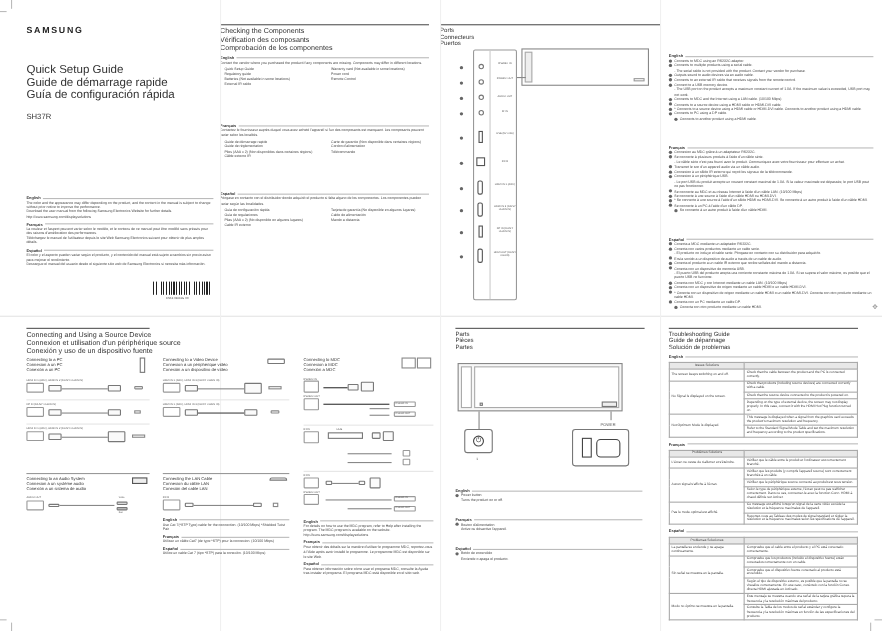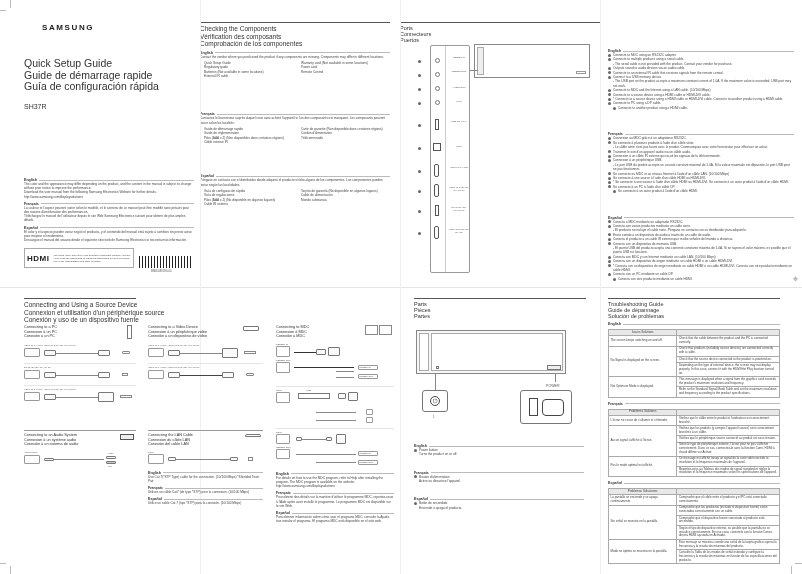--- a/index.html
+++ b/index.html
@@ -24,44 +24,40 @@
   table.ts th { background: #e8e8e8; font-weight: normal; text-align: center; }
   .cable-line { position: absolute; height: 0.8px; background: #888; }
   .conn { position: absolute; border: 0.7px solid #777; border-radius: 1px; background: #fafafa; }
 </style>
 </head>
 <body>
 
 <div class="panel" style="left:0;top:0;width:200px;height:290px;">
   <div class="fold-mark" style="left:10px;top:0;width:0.5px;height:8px;"></div>
   <div class="fold-mark" style="left:0;top:10px;width:6px;height:0.5px;"></div>
-  <div style="position:absolute;left:42px;top:23px;font-size:8px;font-weight:bold;letter-spacing:1.6px;color:#222;">SAMSUNG</div>
+  <div style="position:absolute;left:24px;top:23px;font-size:8px;font-weight:bold;letter-spacing:1.6px;color:#222;">SAMSUNG</div>
   <div style="position:absolute;left:24px;top:58px;">
     <div class="h1" style="font-size:10.5px;line-height:11.5px;">Quick Setup Guide</div>
     <div class="h1" style="font-size:10.5px;line-height:11.5px;">Guide de démarrage rapide</div>
     <div class="h1" style="font-size:10.5px;line-height:11.5px;">Guía de configuración rápida</div>
   </div>
   <div style="position:absolute;left:24px;top:103px;font-size:7px;color:#333;">SH37R</div>
 
   <div style="position:absolute;left:24px;top:175px;width:170px;">
     <div class="lang">English</div>
     <div class="tiny">The color and the appearance may differ depending on the product, and the content in the manual is subject to change without prior notice to improve the performance.</div>
     <div class="tiny">Download the user manual from the following Samsung Electronics Website for further details. http://www.samsung.com/displaysolutions</div>
     <div class="lang">Français</div>
     <div class="tiny">La couleur et l'aspect peuvent varier selon le modèle, et le contenu de ce manuel peut être modifié sans préavis pour des raisons d'amélioration des performances.</div>
     <div class="tiny">Téléchargez le manuel de l'utilisateur depuis le site Web Samsung Electronics suivant pour obtenir de plus amples détails.</div>
     <div class="lang">Español</div>
     <div class="tiny">El color y el aspecto pueden variar según el producto, y el contenido del manual está sujeto a cambios sin previo aviso para mejorar el rendimiento.</div>
     <div class="tiny">Descargue el manual del usuario desde el siguiente sitio web de Samsung Electronics si necesita más información.</div>
   </div>
 
-  <div style="position:absolute;left:24px;top:248px;width:110px;height:20px;border:0.6px solid #aaa;display:flex;align-items:center;gap:4px;padding:2px;">
-    <div style="font-size:8px;font-weight:bold;letter-spacing:0.5px;color:#222;width:30px;">HDMI</div>
-    <div class="tiny" style="font-size:2.4px;line-height:3px;">The terms HDMI and HDMI High-Definition Multimedia Interface, and the HDMI Logo are trademarks or registered trademarks of HDMI Licensing LLC in the United States and other countries.</div>
-  </div>
   <div style="position:absolute;left:139px;top:256px;width:52px;height:12px;background:repeating-linear-gradient(90deg,#222 0 0.8px,#fff 0.8px 1.6px,#222 1.6px 2px,#fff 2px 3px);"></div>
   <div class="label-xs" style="position:absolute;left:151px;top:270px;font-size:2.6px;">BN68-08919G-00</div>
 </div>
 
 <div class="panel" style="left:200px;top:22px;width:190px;height:260px;">
   <div class="rule"></div>
   <div class="h1-sm" style="margin-top:2px;">Checking the Components</div>
   <div class="h1-sm">Vérification des composants</div>
   <div class="h1-sm">Comprobación de los componentes</div>
 

